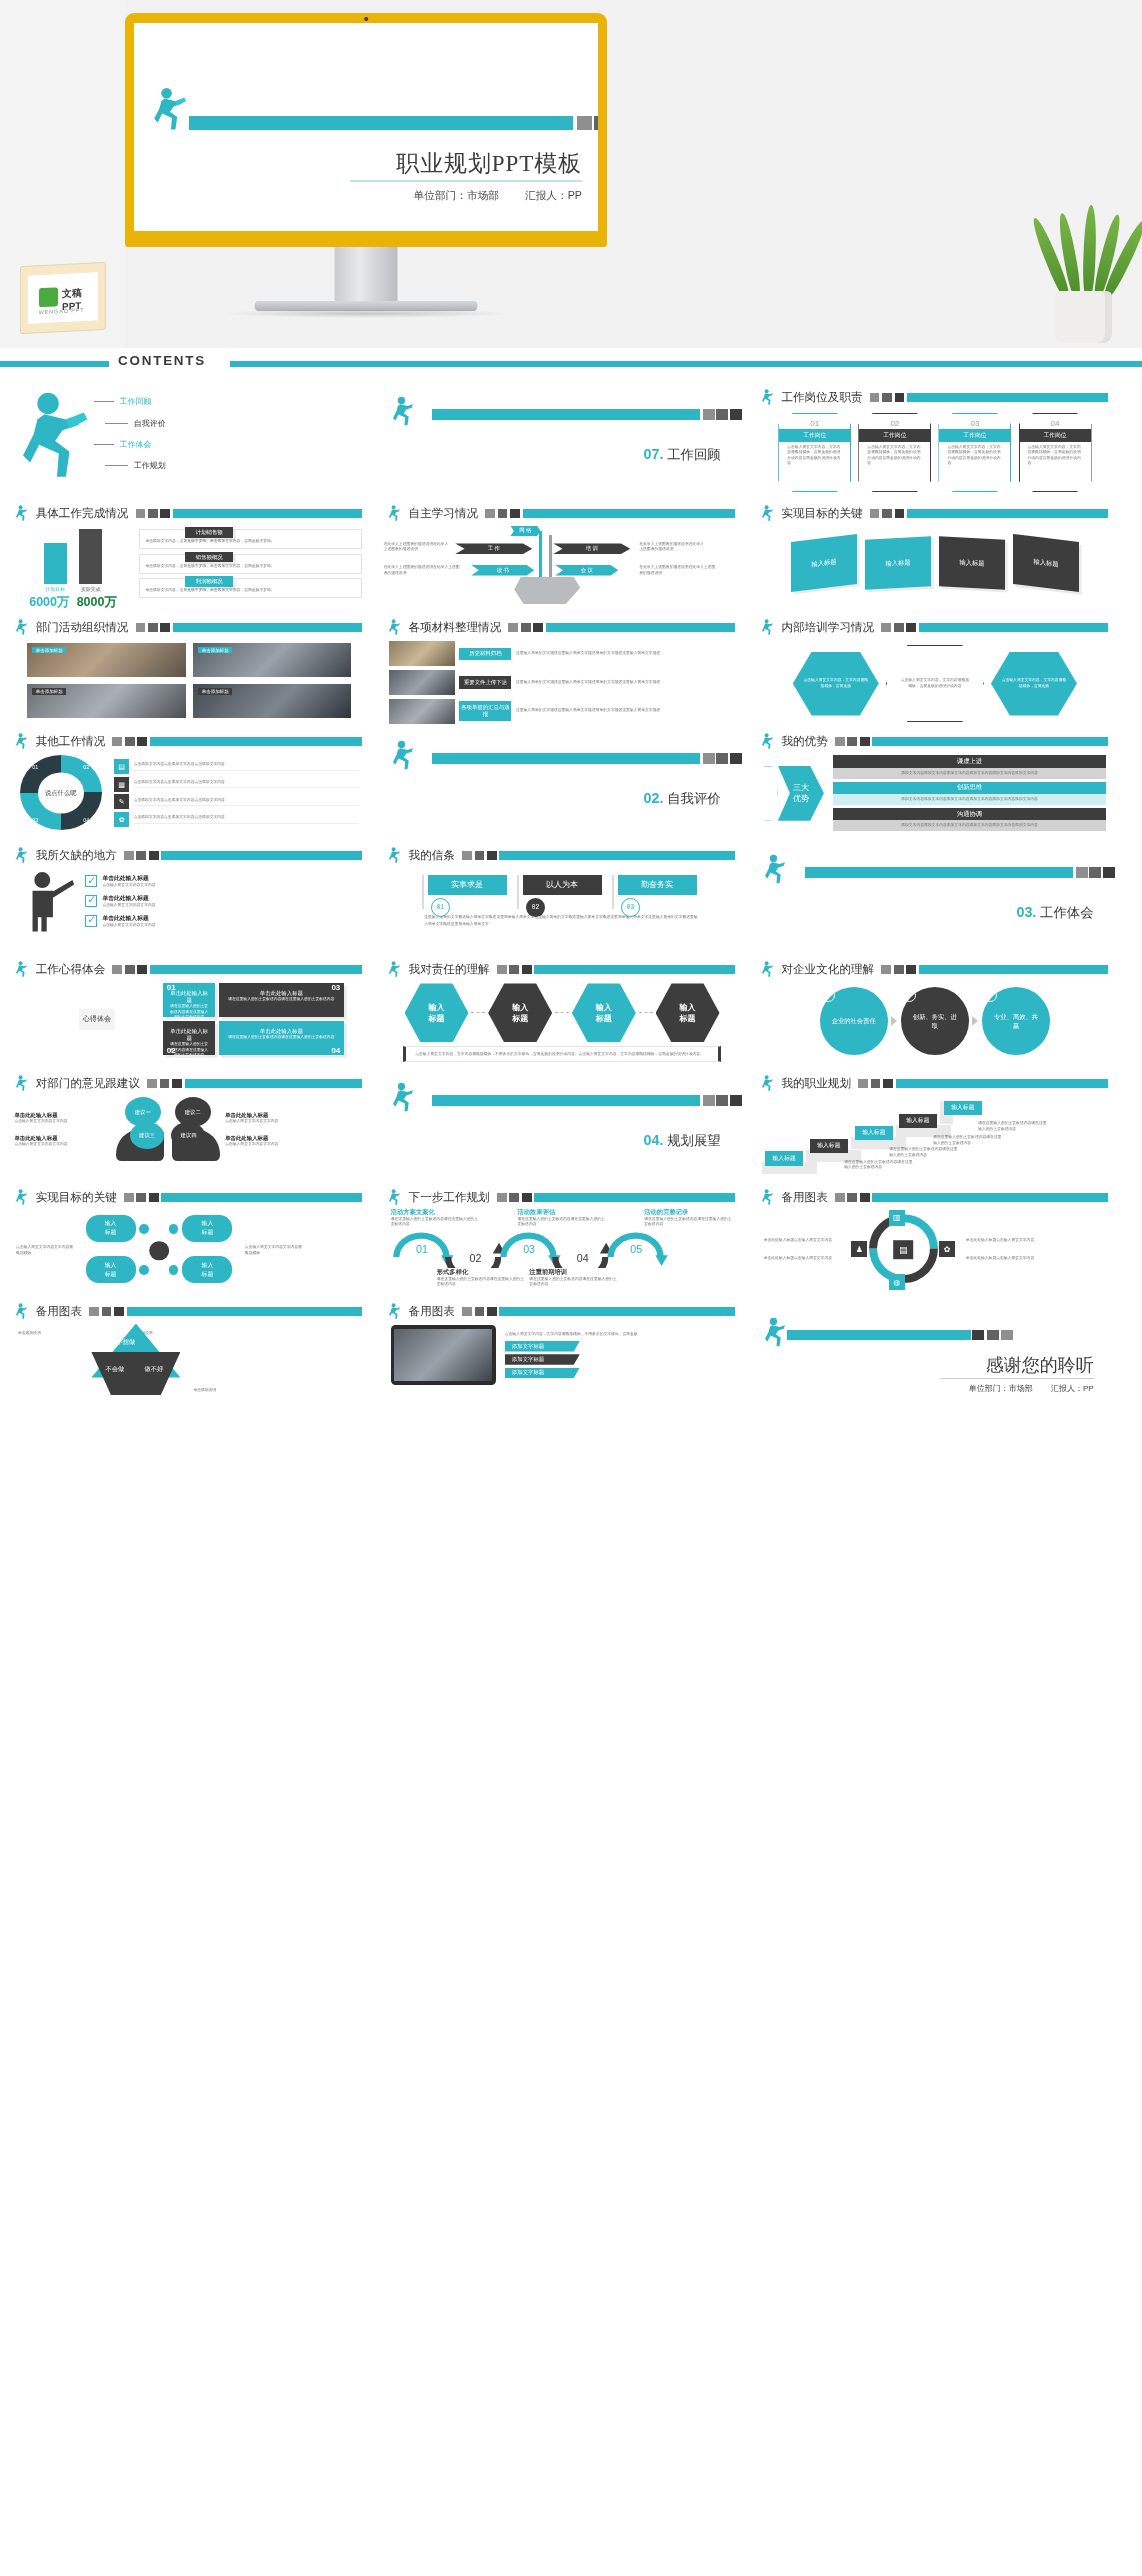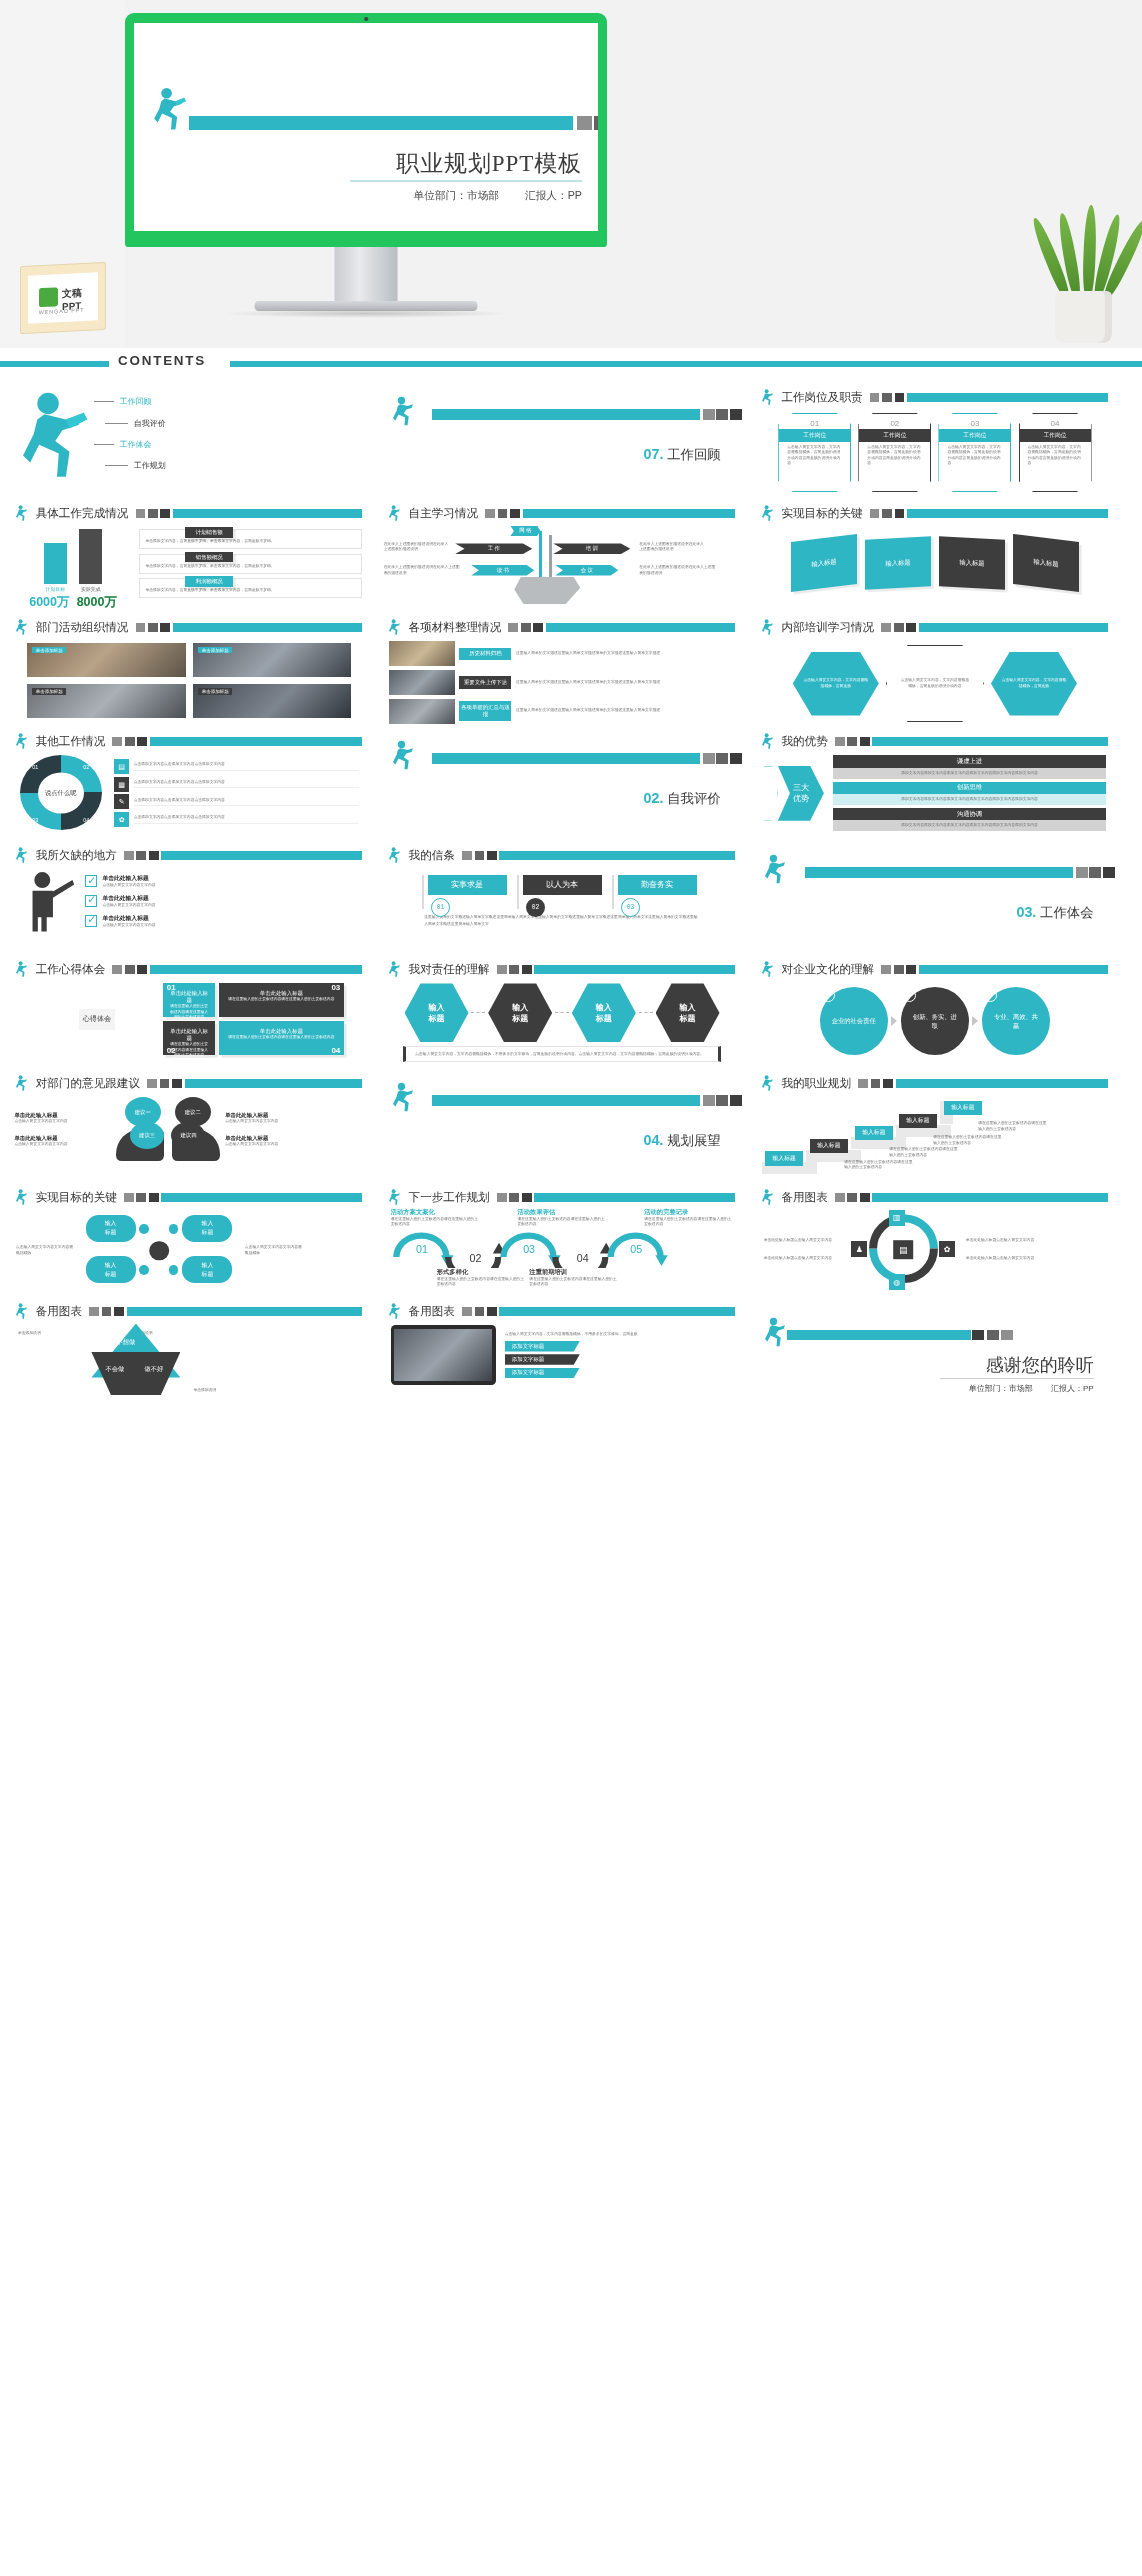--- a/index.html
+++ b/index.html
@@ -6,21 +6,21 @@
   html,body { background:#fff; }
   body {
     width:1143px; height:2576px; position:relative;
     font-family:"Liberation Sans","DejaVu Sans",sans-serif;
     color:#333; overflow:hidden;
   }
   
   .hero { position:relative; width:1143px; height:348px; background:#f2f2f2; overflow:hidden; }
   .hero-bgL { position:absolute; left:0; top:0; width:125px; height:348px; background:#f4f4f4; }
   .monitor { position:absolute; left:125px; top:12.5px; width:482px; height:313px; }
-  .mon-bezel { position:absolute; left:0; top:0; width:482px; height:234px; background:#22c55e; border-radius:9px 9px 3.6px 3.6px; padding:10.7px 9px 16px 9px; }
+  .mon-bezel { position:absolute; left:0; top:0; width:482px; height:234px; background:#eab308; border-radius:9px 9px 3.6px 3.6px; padding:10.7px 9px 16px 9px; }
   .mon-screen { width:100%; height:100%; background:#fff; position:relative; overflow:hidden; }
   .mon-cam { position:absolute; left:50%; top:4.5px; width:3.6px; height:3.6px; border-radius:50%; background:#444; transform:translateX(-50%); }
   .mon-neck { position:absolute; left:50%; transform:translateX(-50%); top:234px; width:63px; height:55px;
               background:linear-gradient(90deg,#c9ccd0,#e8eaec 40%,#b9bdc2); }
   .mon-base { position:absolute; left:50%; transform:translateX(-50%); top:288px; width:223px; height:10.7px;
               background:linear-gradient(180deg,#d6d9dc,#aeb2b7); border-radius:3.6px/50%; }
   .mon-shadow{ position:absolute; left:50%; transform:translateX(-50%); top:296px; width:295px; height:9px;
               background:radial-gradient(ellipse at center, rgba(0,0,0,.18), rgba(0,0,0,0) 70%); }
 
   .hero-runner { position:absolute; left:19.6px; top:64px; }

